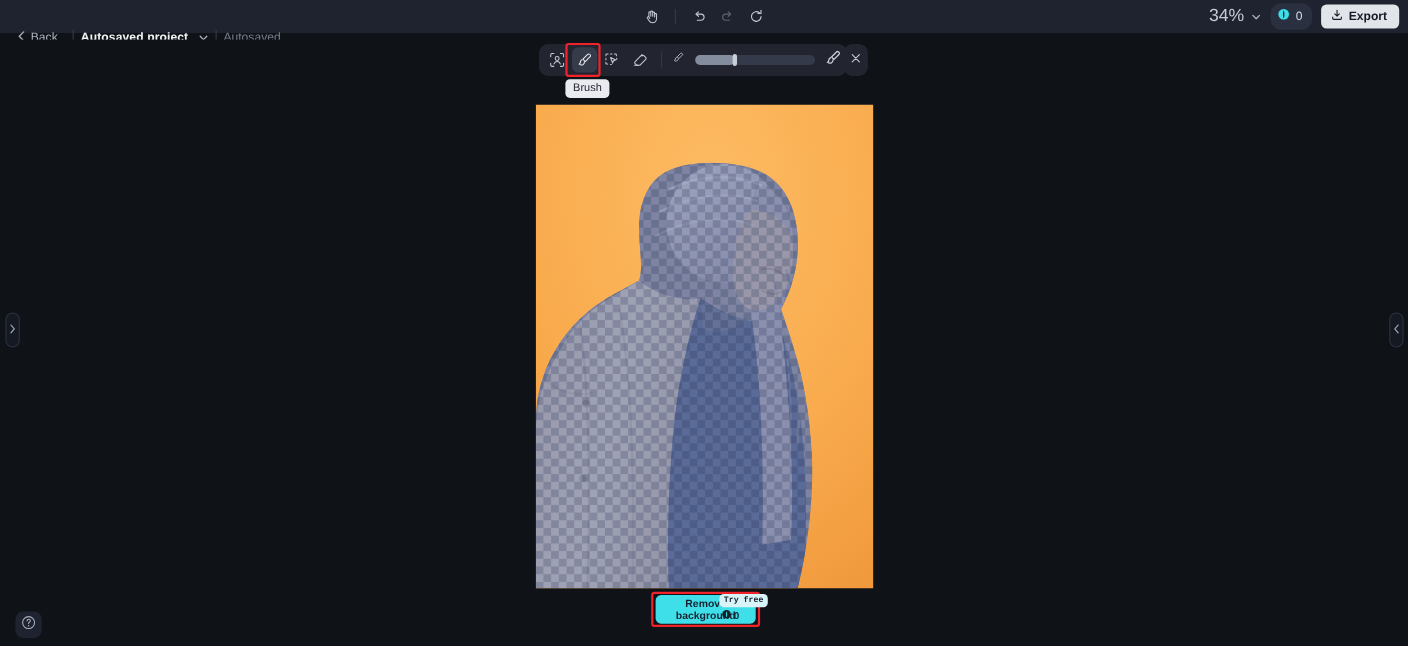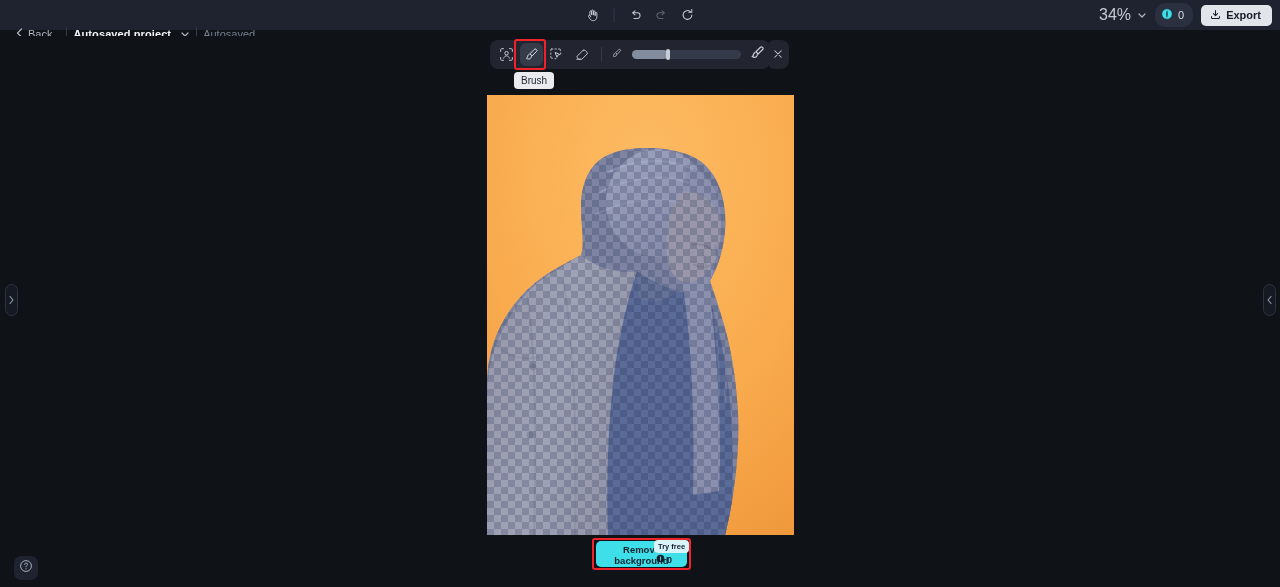--- a/index.html
+++ b/index.html
@@ -86,21 +86,21 @@
     background: #3fdfe9; border-radius: 5px; cursor: pointer;
   }
   .cta-text {
     position: absolute; left: 6px; top: 3px; width: 79px;
     color: #16202f; font-size: 9.5px; font-weight: bold; line-height: 11px; text-align: center;
   }
   .cta-coin { position: absolute; left: 60px; top: 13px; display: flex; align-items: center; gap: 2px; color: #16202f; font-size: 9px; font-weight: bold; }
   .try-free {
     position: absolute; left: 58px; top: -1px;
     background: #d9f4f8; color: #16202f; font-size: 7.5px; font-weight: bold;
-    padding: 2px 4px; border-radius: 4px; white-space: nowrap;
+    padding: 2px 4px; border-radius: 4px; white-space: nowrap; font-family: Liberation Mono, monospace;
   }
 
   
   .edge {
     position: absolute; width: 13px; height: 32px; border: 1px solid #2c3240;
     border-radius: 7px; display: flex; align-items: center; justify-content: center;
     background: #141922; cursor: pointer;
   }
   .edge.left { left: 5px; top: 248px; }
   .edge.right { left: 1263px; top: 248px; }

